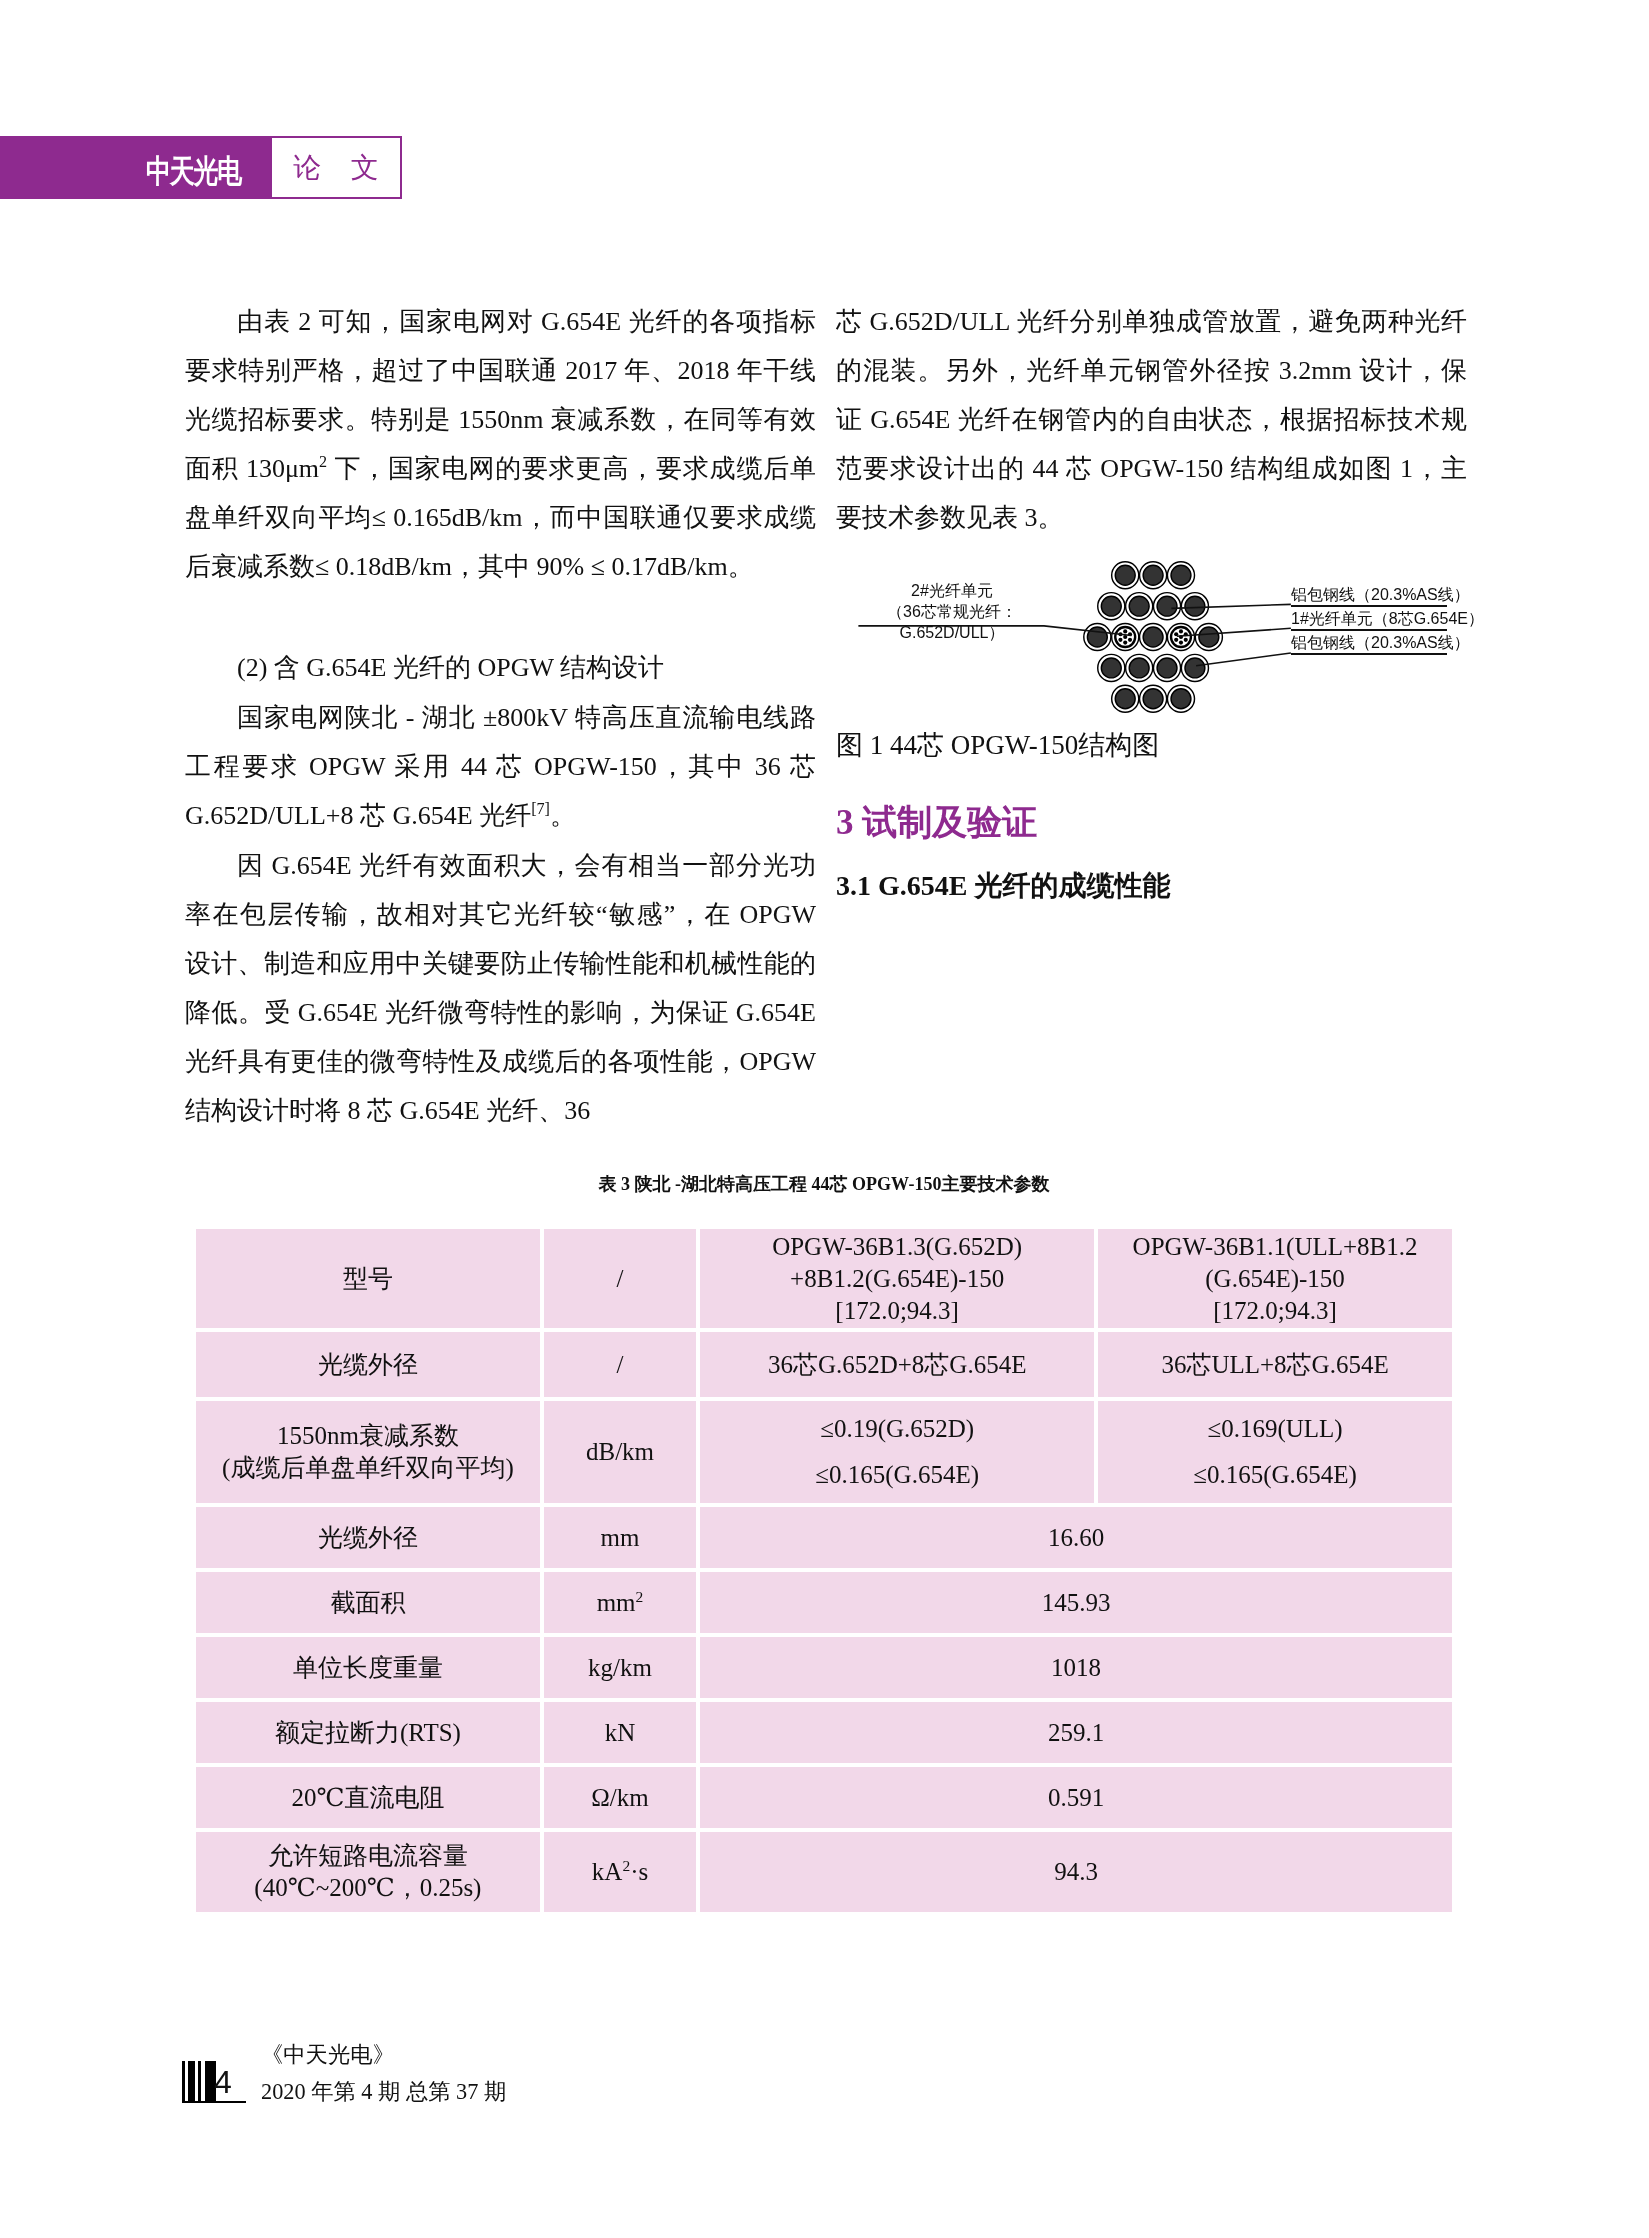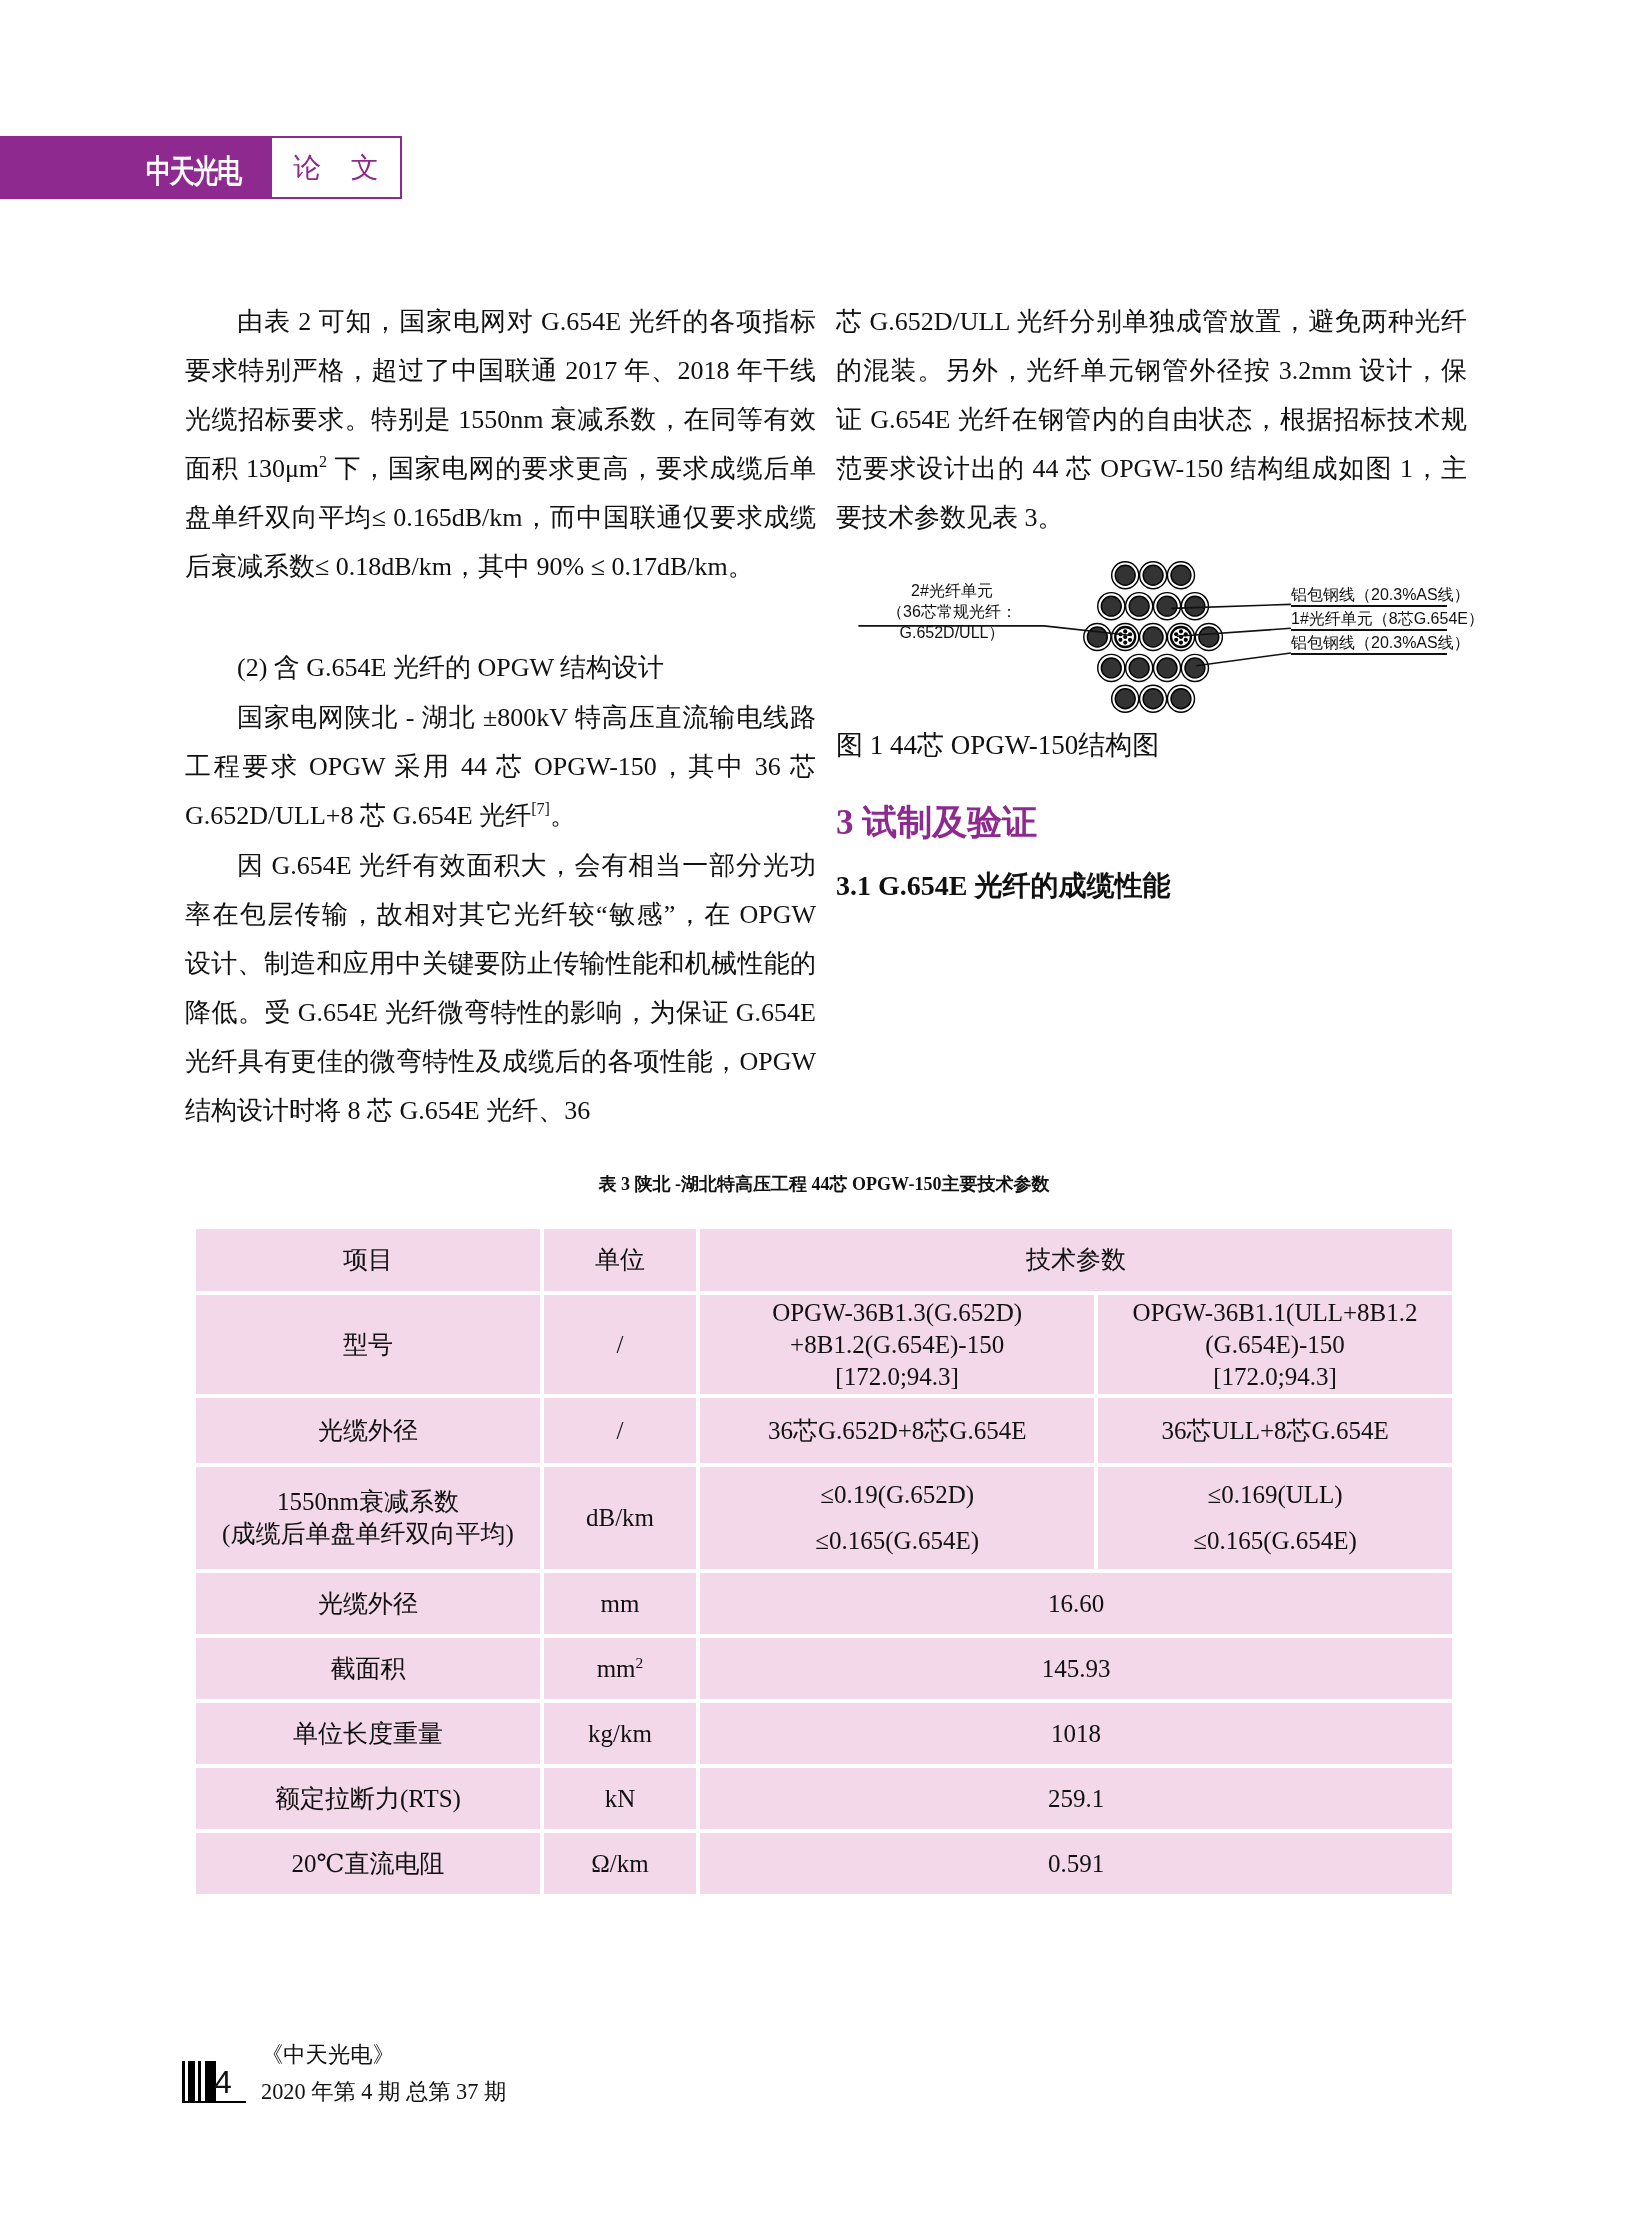--- a/index.html
+++ b/index.html
@@ -184,25 +184,20 @@
   <p class="tbl-title">表 3 陕北 -湖北特高压工程 44芯 OPGW-150主要技术参数</p>
 
   <table class="spec">
     <colgroup>
         <col style="width:343px">
         <col style="width:152px">
         <col style="width:393px">
         <col style="width:353px">
       </colgroup>
     <tbody>
-        <tr class="h-head">
-      <td>项目</td>
-      <td>单位</td>
-      <td colspan="2">技术参数</td>
-    </tr>
     <tr class="h-model">
       <td>型号</td>
       <td>/</td>
       <td>
         <div>OPGW-36B1.3(G.652D)</div>
         <div>+8B1.2(G.654E)-150</div>
         <div>[172.0;94.3]</div>
       </td>
       <td>
         <div>OPGW-36B1.1(ULL+8B1.2</div>
@@ -248,20 +243,28 @@
     </tr>
     <tr class="h-std">
       <td>额定拉断力(RTS)</td>
       <td>kN</td>
       <td colspan="2">259.1</td>
     </tr>
     <tr class="h-std">
       <td>20℃直流电阻</td>
       <td>Ω/km</td>
       <td colspan="2">0.591</td>
+    </tr>
+    <tr class="h-last">
+      <td>
+        <div>允许短路电流容量</div>
+        <div>(40℃~200℃，0.25s)</div>
+      </td>
+      <td><span>kA</span><sup>2</sup><span>·s</span></td>
+      <td colspan="2">94.3</td>
     </tr>
   </tbody>
     </table>
 
   <div class="foot-bars">
     <i class="fb1"></i>
       <i class="fb2"></i>
       <i class="fb3"></i>
       <i class="fb4"></i>
   </div>

